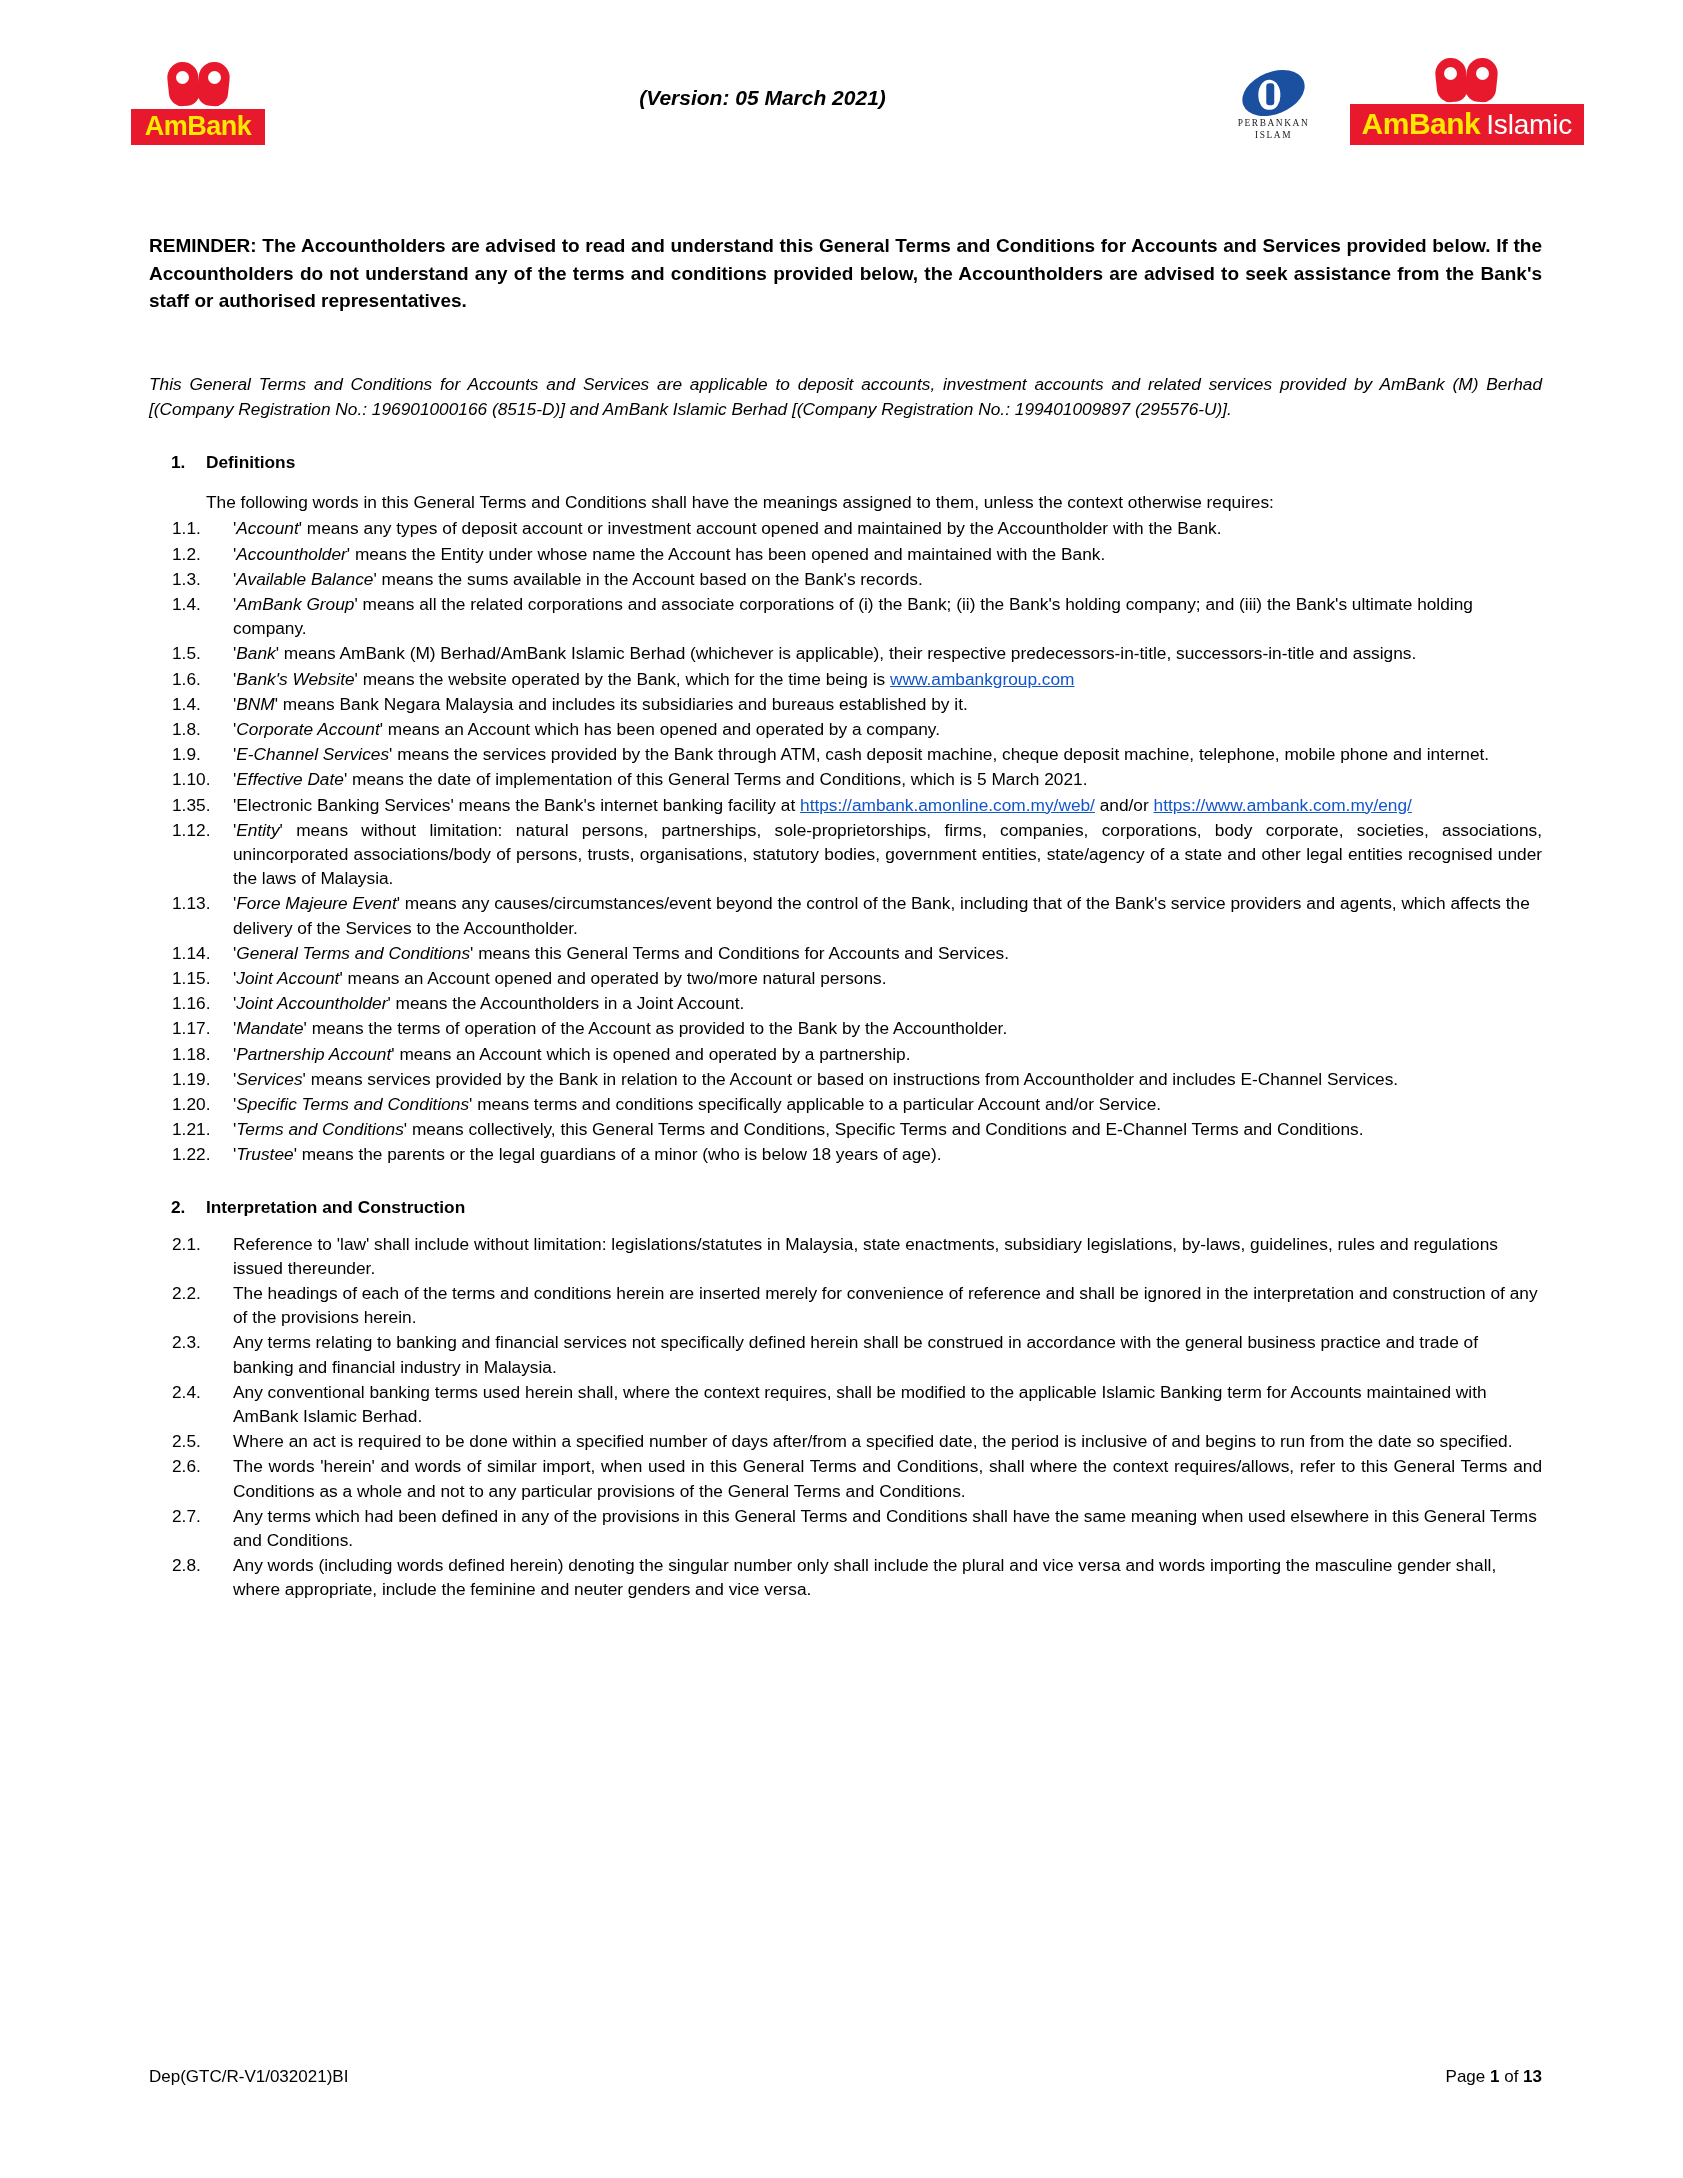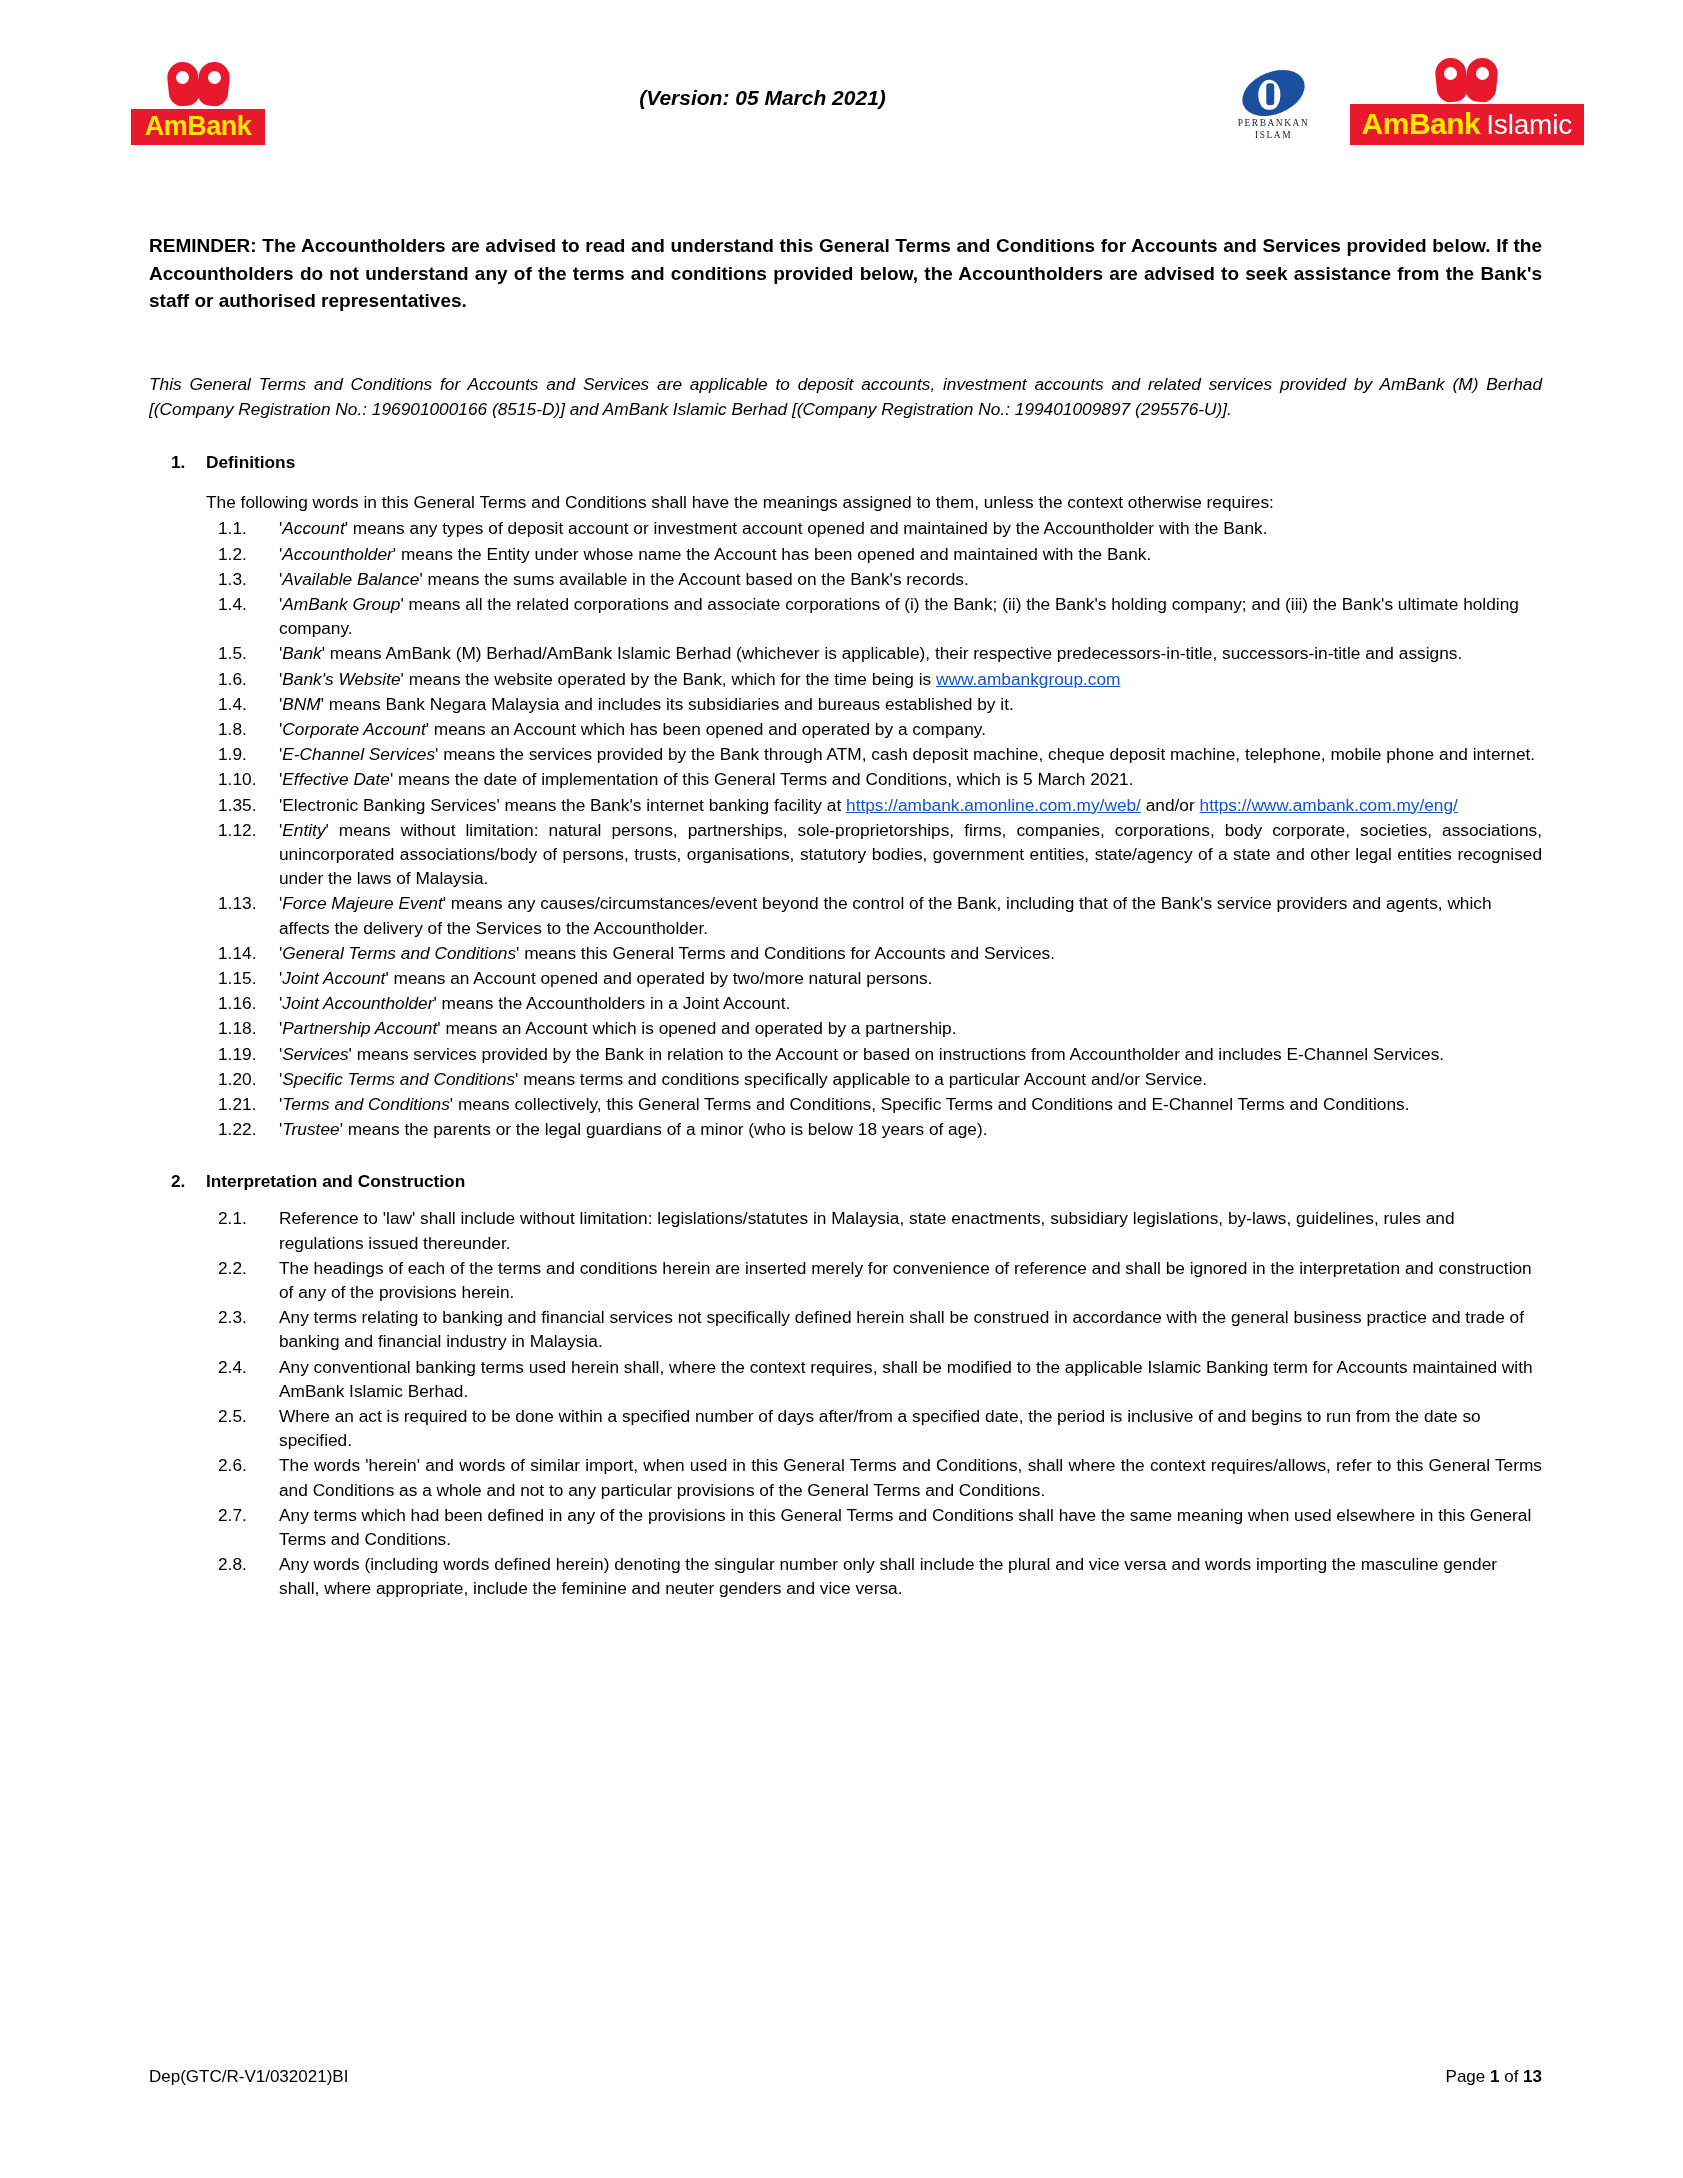--- a/index.html
+++ b/index.html
@@ -219,21 +219,21 @@
     line-height: 1.4;
     margin-left: 57px;
     text-align: left;
     margin-bottom: 2px;
   }
 
   .clause {
     display: flex;
     font-size: 17.3px;
     line-height: 1.4;
-    margin-left: 69px;
+    margin-left: 23px;
     margin-bottom: 1px;
   }
   .clause-num {
     flex: 0 0 61px;
     width: 61px;
   }
   .clause-body {
     flex: 1 1 auto;
   }
   .clause.justify .clause-body { text-align: justify; }
@@ -369,20 +369,24 @@
           </div>
           <div class="clause">
             <div class="clause-num">1.15.</div>
             <div class="clause-body">'<i>Joint Account</i>' means an Account opened and operated by two/more natural persons.</div>
           </div>
           <div class="clause">
             <div class="clause-num">1.16.</div>
             <div class="clause-body">'<i>Joint Accountholder</i>' means the Accountholders in a Joint Account.</div>
           </div>
           <div class="clause">
+            <div class="clause-num">1.17.</div>
+            <div class="clause-body">'<i>Mandate</i>' means the terms of operation of the Account as provided to the Bank by the Accountholder.</div>
+          </div>
+          <div class="clause">
             <div class="clause-num">1.18.</div>
             <div class="clause-body">'<i>Partnership Account</i>' means an Account which is opened and operated by a partnership.</div>
           </div>
           <div class="clause">
             <div class="clause-num">1.19.</div>
             <div class="clause-body">'<i>Services</i>' means services provided by the Bank in relation to the Account or based on instructions from Accountholder and includes E-Channel Services.</div>
           </div>
           <div class="clause">
             <div class="clause-num">1.20.</div>
             <div class="clause-body">'<i>Specific Terms and Conditions</i>' means terms and conditions specifically applicable to a particular Account and/or Service.</div>

